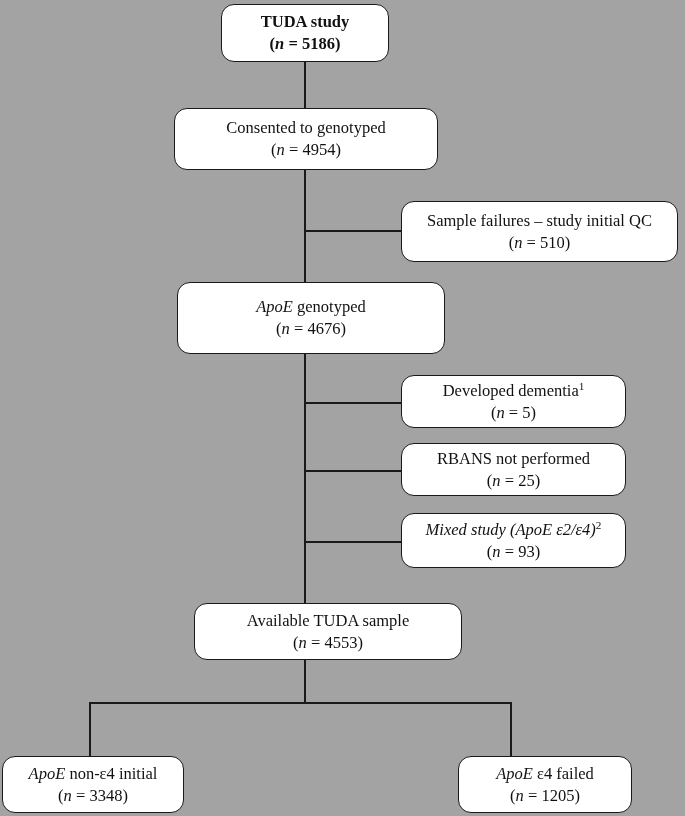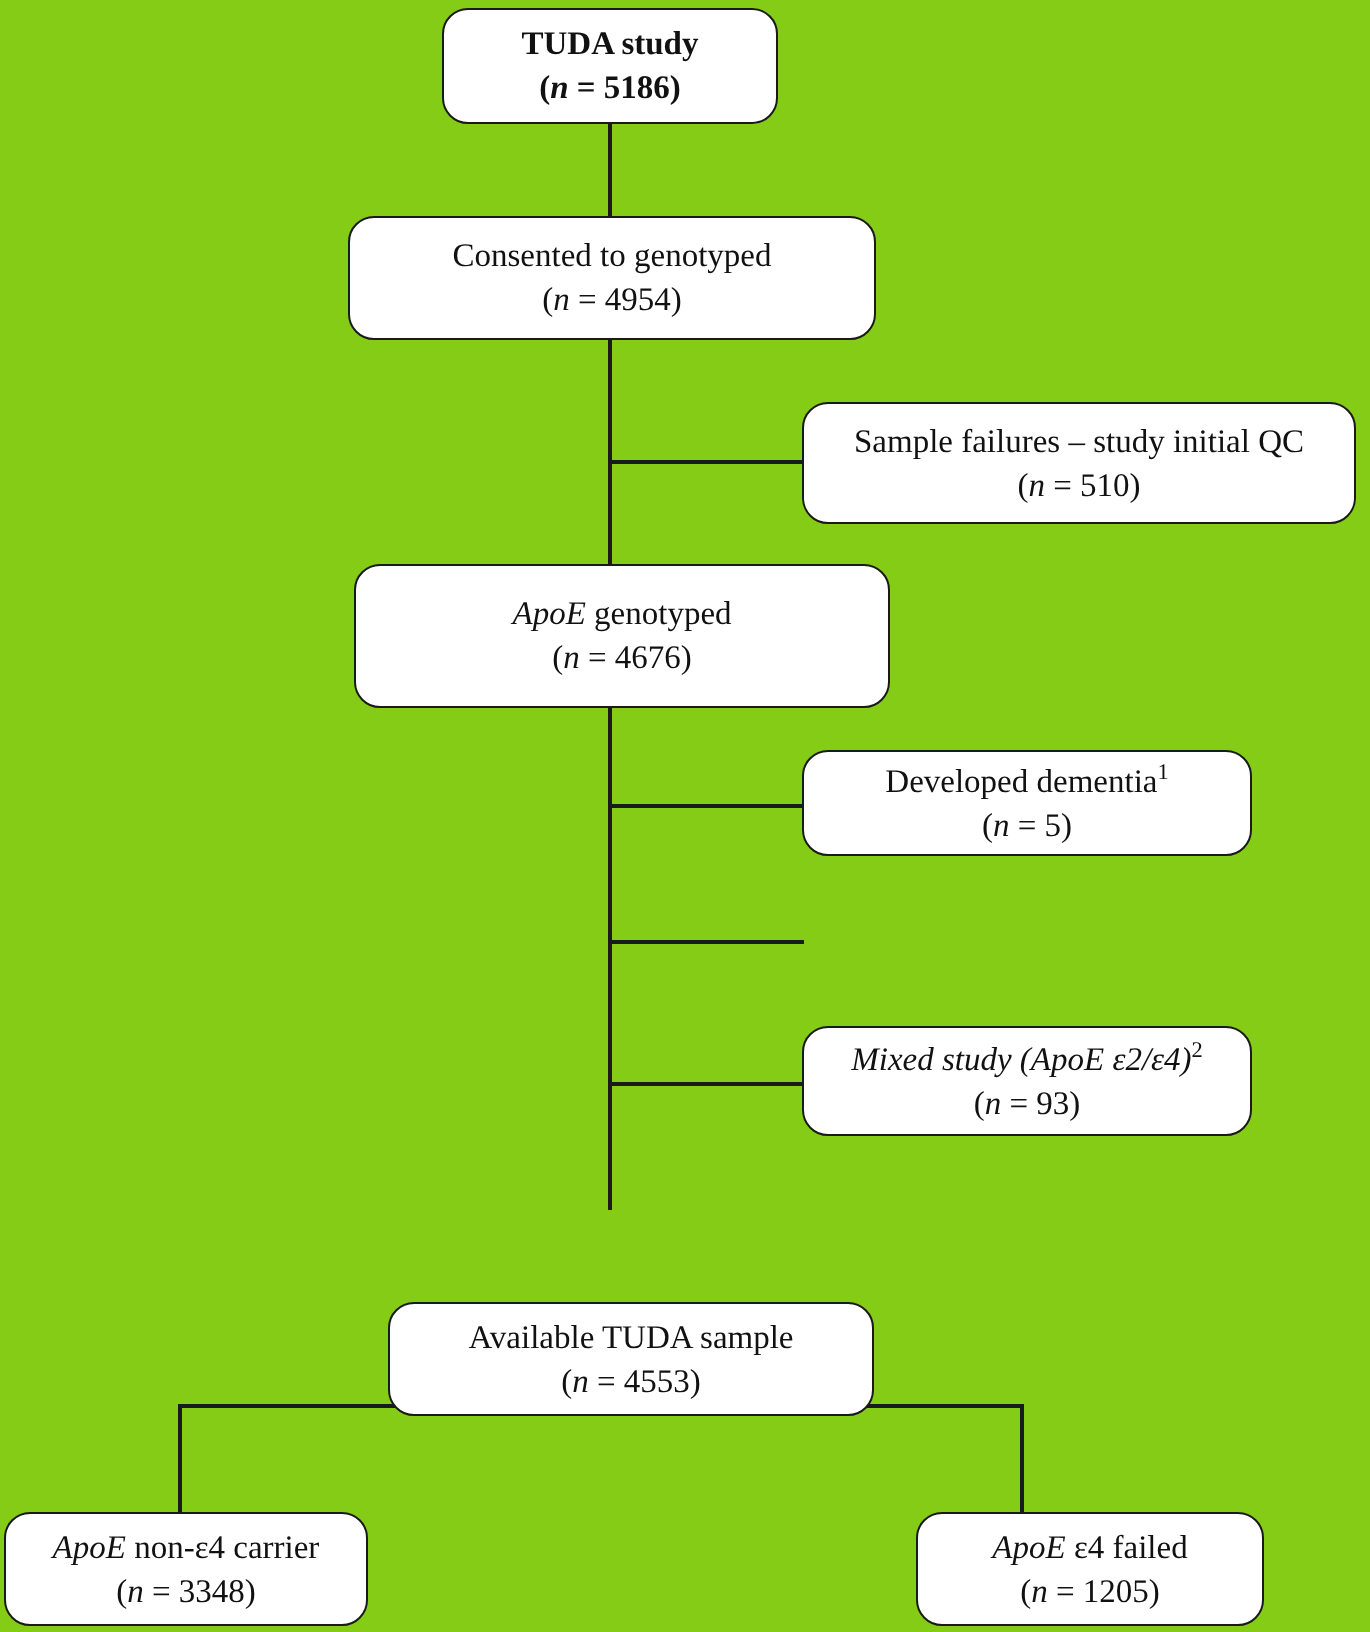--- a/index.html
+++ b/index.html
@@ -4,21 +4,21 @@
 <style>
   html, body {
     margin: 0;
     padding: 0;
     background: #ffffff;
   }
   #flowchart {
     position: relative;
     width: 685px;
     height: 816px;
-    background: #84cc16;
+    background: #a3a3a3;
     font-family: "Liberation Serif", "DejaVu Serif", serif;
     color: #111111;
     overflow: hidden;
   }
 
   
   .node {
     position: absolute;
     box-sizing: border-box;
     border: 1.6px solid #1a1a1a;
@@ -89,33 +89,37 @@
   <div class="node" style="left:177px; top:282px; width:268px; height:72px;">
     <span class="l1"><span class="ital">ApoE</span><span> genotyped</span></span>
     <span class="l2">(<span class="nvar">n</span> = 4676)</span>
   </div>
 
   <div class="node" style="left:401px; top:375px; width:225px; height:53px;">
     <span class="l1"><span>Developed dementia</span><sup>1</sup></span>
     <span class="l2">(<span class="nvar">n</span> = 5)</span>
   </div>
 
+  <div class="node" style="left:401px; top:443px; width:225px; height:53px;">
+    <span class="l1">RBANS not performed</span>
+    <span class="l2">(<span class="nvar">n</span> = 25)</span>
+  </div>
 
   <div class="node" style="left:401px; top:513px; width:225px; height:55px;">
     <span class="l1"><span class="ital">Mixed study (ApoE ε2/ε4)</span><sup>2</sup></span>
     <span class="l2">(<span class="nvar">n</span> = 93)</span>
   </div>
 
-  <div class="node" style="left:194px; top:603px; width:243px; height:57px;margin-top:48px;">
+  <div class="node" style="left:194px; top:603px; width:268px; height:57px;">
     <span class="l1">Available TUDA sample</span>
     <span class="l2">(<span class="nvar">n</span> = 4553)</span>
   </div>
 
   <div class="node" style="left:2px; top:756px; width:182px; height:57px;">
-    <span class="l1"><span class="ital">ApoE</span><span> non-ε4 carrier</span></span>
+    <span class="l1"><span class="ital">ApoE</span><span> non-ε4 initial</span></span>
     <span class="l2">(<span class="nvar">n</span> = 3348)</span>
   </div>
 
   <div class="node" style="left:458px; top:756px; width:174px; height:57px;">
     <span class="l1"><span class="ital">ApoE</span><span> ε4 failed</span></span>
     <span class="l2">(<span class="nvar">n</span> = 1205)</span>
   </div>
 
 </div>
 

